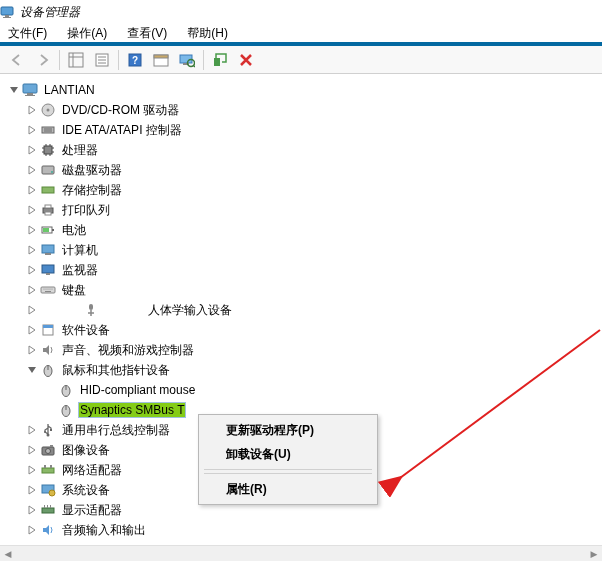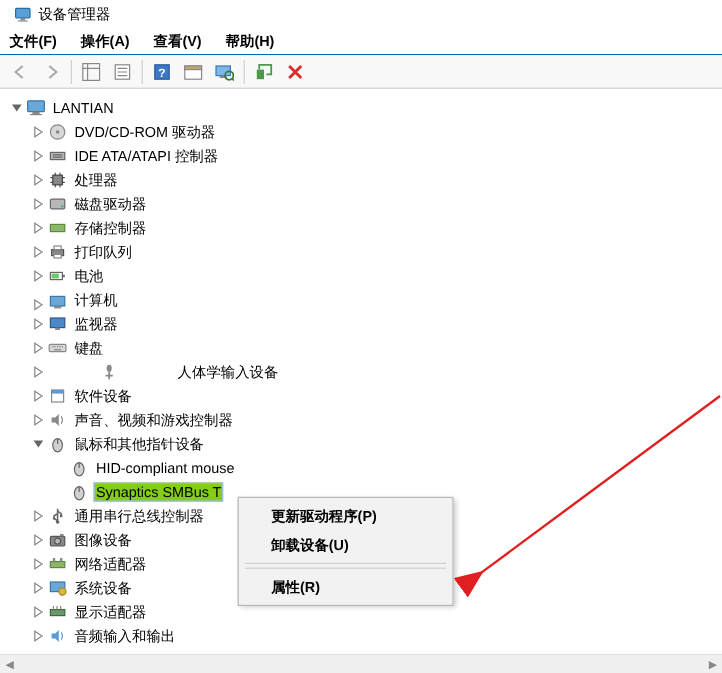--- a/index.html
+++ b/index.html
@@ -1,20 +1,20 @@
 <!DOCTYPE html>
 <html><head>
 <meta charset="utf-8">
 <style>
   * { box-sizing: border-box; font-family: "Microsoft YaHei", "Segoe UI", sans-serif; }
   body { margin: 0; width: 602px; height: 561px; background: #fff; position: relative; overflow: hidden; font-size: 12px; }
-  .titlebar { height: 24px; display: flex; align-items: center; padding: 0 12px; border-bottom: 0px solid #ddd; }
+  .titlebar { height: 24px; display: flex; align-items: center; padding: 0 0; border-bottom: 0px solid #ddd; font-style: italic; }
   .title-icon { width: 14px; height: 14px; margin-right: 6px; }
   .titlebar .title { font-size: 12px; color: #000; }
-  .menubar { height: 22px; display: flex; align-items: center; padding: 0 4px; gap: 12px; border-bottom: 1px solid #0369a1; font-weight: bold; }
+  .menubar { height: 22px; display: flex; align-items: center; padding: 0 4px; gap: 12px; border-bottom: 4px solid #0369a1; }
   .menubar .menu-item { padding: 2px 4px; cursor: default; }
   .toolbar { height: 28px; display: flex; align-items: center; padding: 0 4px; gap: 0; border-bottom: 1px solid #d0d0d0; background: #f8f8f8; }
   .toolbar .tb-btn { width: 26px; height: 26px; display: flex; align-items: center; justify-content: center; border: 1px solid transparent; position: relative; }
   .toolbar .sep { width: 1px; height: 20px; background: #d0d0d0; margin: 0 3px; }
   .tree { position: absolute; top: 76px; left: 0; right: 0; bottom: 8px; padding: 4px 0 0 8px; overflow: hidden; }
   .tree-row { display: flex; align-items: center; height: 20px; white-space: nowrap; position: relative; }
   .tree-row .expander { width: 12px; height: 12px; display: flex; align-items: center; justify-content: center; color: #555; font-size: 10px; cursor: default; }
   .tree-row .icon { width: 16px; height: 16px; margin: 0 4px 0 2px; display: flex; align-items: center; justify-content: center; }
   .tree-row .label { padding: 1px 2px; }
   .tree-row.selected .label { background: #84cc16; border: 1px solid #a0c0e0; padding: 0 1px; }
@@ -233,21 +233,21 @@
         </span>
         <span class="icon">
           <svg width="16" height="16" viewBox="0 0 16 16">
             <rect x="2" y="5" width="10" height="6" fill="#fff" stroke="#666"></rect>
             <rect x="12" y="7" width="2" height="2" fill="#666"></rect>
             <rect x="3" y="6" width="6" height="4" fill="#6ac86a"></rect>
           </svg>
         </span>
         <span class="label">电池</span>
       </div>
-      <div class="tree-row" style="padding-left: 18px; align-items: flex-end;">
+      <div class="tree-row" style="padding-left: 18px;">
         <span class="expander">
           <svg width="10" height="10" viewBox="0 0 10 10">
             <path d="M2 1 L8 5 L2 9 Z" fill="none" stroke="#888" stroke-width="1"></path>
           </svg>
         </span>
         <span class="icon">
           <svg width="16" height="16" viewBox="0 0 16 16">
             <rect x="2" y="3" width="12" height="8" fill="#6aa8d8" stroke="#3a78a8"></rect>
             <rect x="5" y="11" width="6" height="2" fill="#888"></rect>
           </svg>

